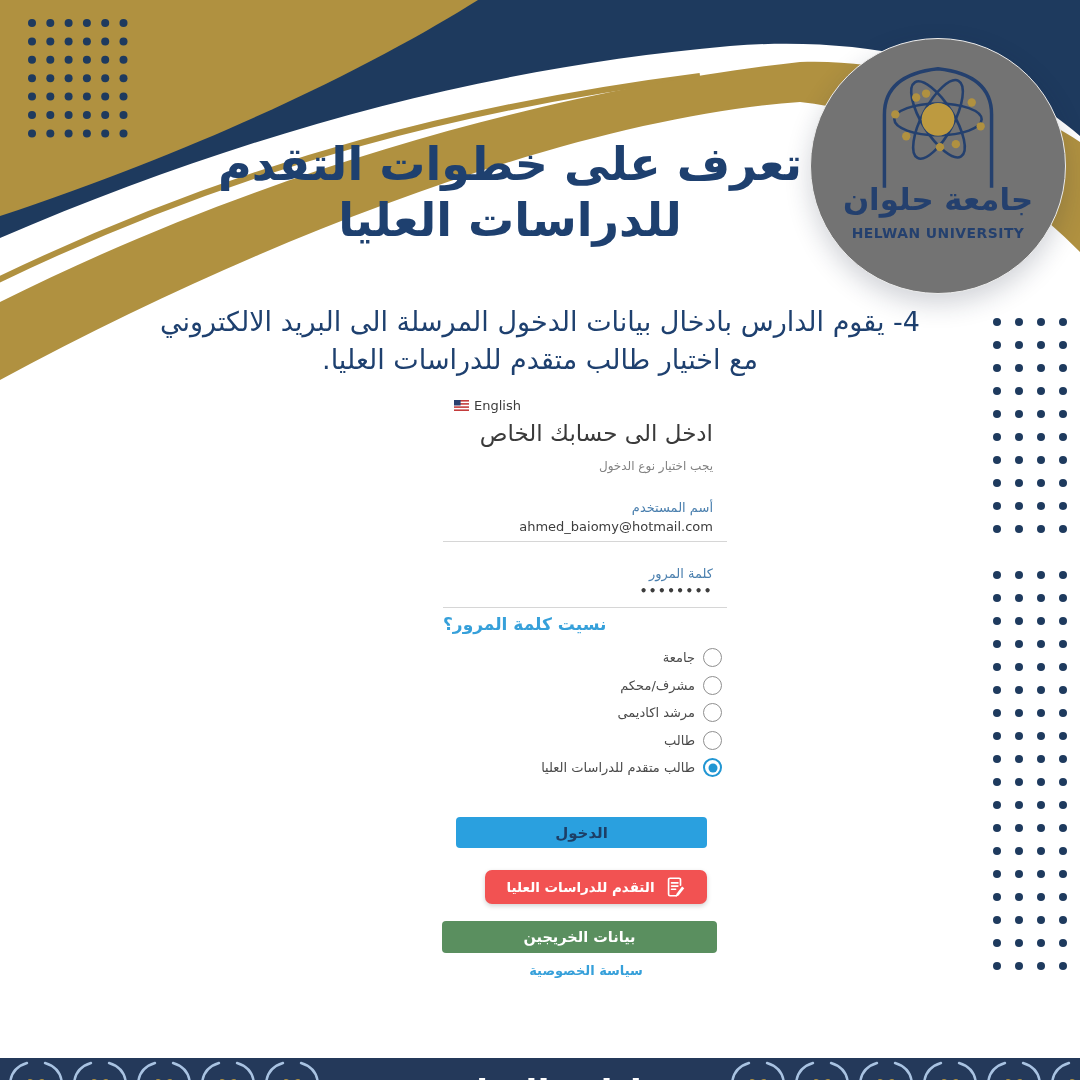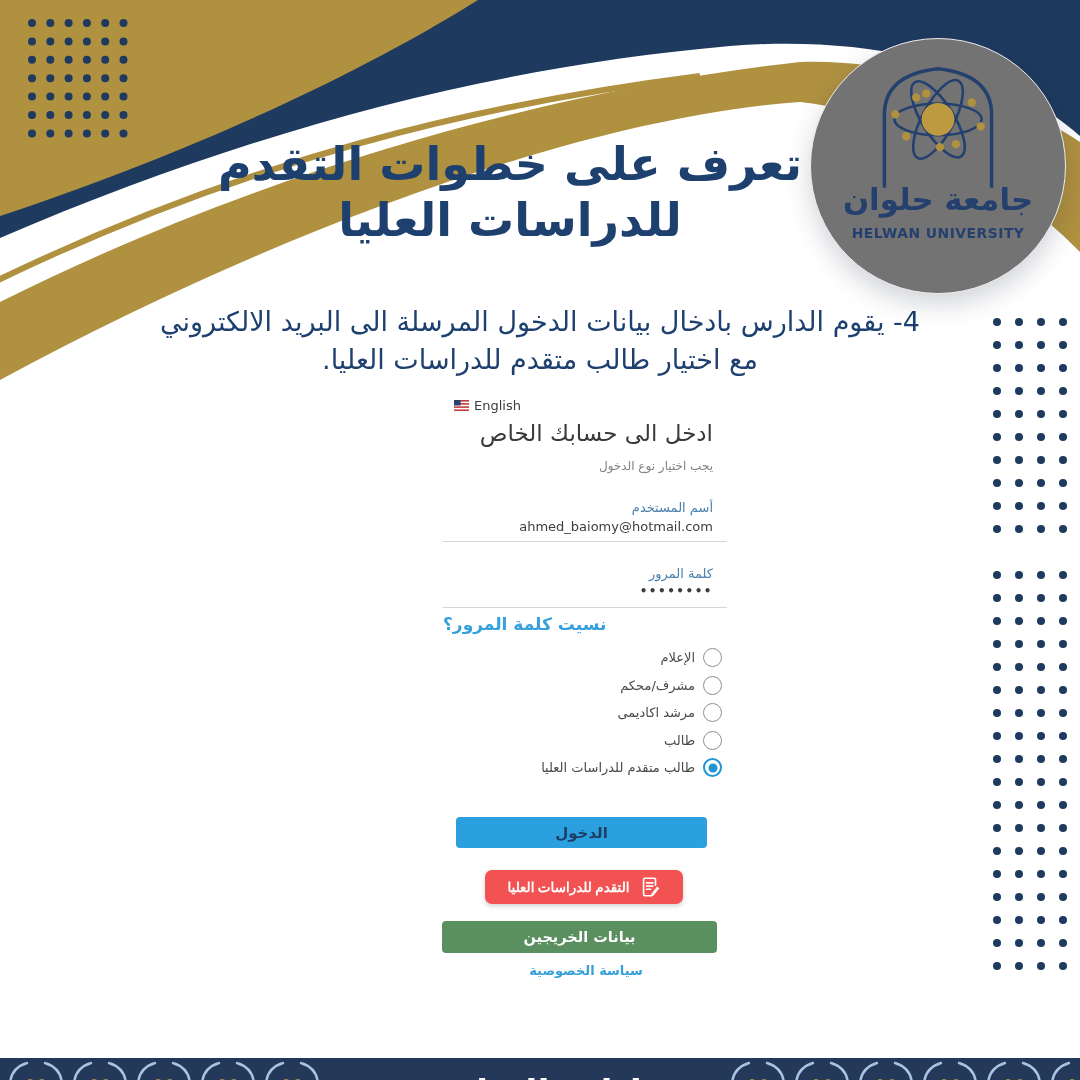--- a/index.html
+++ b/index.html
@@ -68,23 +68,23 @@
     background:#fff; flex:0 0 auto; position:relative; }
   .role-row.selected .radio-circle { border:2px solid var(--radio-selected); }
   .role-row.selected .radio-circle::after {
     content:""; position:absolute; left:50%; top:50%; width:9px; height:9px;
     transform:translate(-50%,-50%); border-radius:50%; background:var(--radio-selected); }
 
   .btn { position:absolute; display:flex; align-items:center; justify-content:center;
     font-weight:bold; cursor:pointer; }
   .btn-login { top:419px; left:16px; width:251px; height:31px; border-radius:4px;
     background:var(--blue-button); color:var(--blue-button-text); font-size:15px; }
-  .btn-apply { top:472px; left:45px; width:198px; height:34px; border-radius:7px;
+  .btn-apply { top:472px; left:45px; width:222px; height:34px; border-radius:7px;
     background:var(--red-button); color:#fff; font-size:13.5px; gap:9px;
-    box-shadow:0 2px 5px rgba(0,0,0,.18); direction:ltr;font-family:Liberation Serif, serif; }
+    box-shadow:0 2px 5px rgba(0,0,0,.18); direction:ltr; }
   .btn-grad { top:523px; left:2px; width:275px; height:32px; border-radius:4px;
     background:var(--green-button); color:#fff; font-size:14.5px; }
   .privacy-link { position:absolute; top:565px; left:0; width:100%; text-align:center;
     color:var(--link-blue); font-size:13px; font-weight:bold; cursor:pointer; }
 
   
   .footer { position:absolute; left:0; top:1012px; width:1080px; height:68px;
     background:var(--footer-bg); z-index:4;margin-top:46px; }
   .footer-pattern { position:absolute; left:0; top:0; }
   .footer-title { position:absolute; left:0; top:0; width:100%; height:68px;
@@ -322,21 +322,21 @@
     <div class="underline" style="top:143px;"></div>
 
     <div class="field-label" style="top:168px;">كلمة المرور</div>
     <div class="field-value" style="top:186px; font-size:12px; letter-spacing:1.5px; font-weight:bold;">••••••••</div>
     <div class="underline" style="top:209px;"></div>
 
     <div class="forgot-link">نسيت كلمة المرور؟</div>
 
     <div class="role-group" id="role-group">
         <div class="role-row">
-          <span class="role-label">الإعلام</span>
+          <span class="role-label">جامعة</span>
           <span class="radio-circle"></span>
         </div>
         <div class="role-row">
           <span class="role-label">مشرف/محكم</span>
           <span class="radio-circle"></span>
         </div>
         <div class="role-row">
           <span class="role-label">مرشد اكاديمى</span>
           <span class="radio-circle"></span>
         </div>

